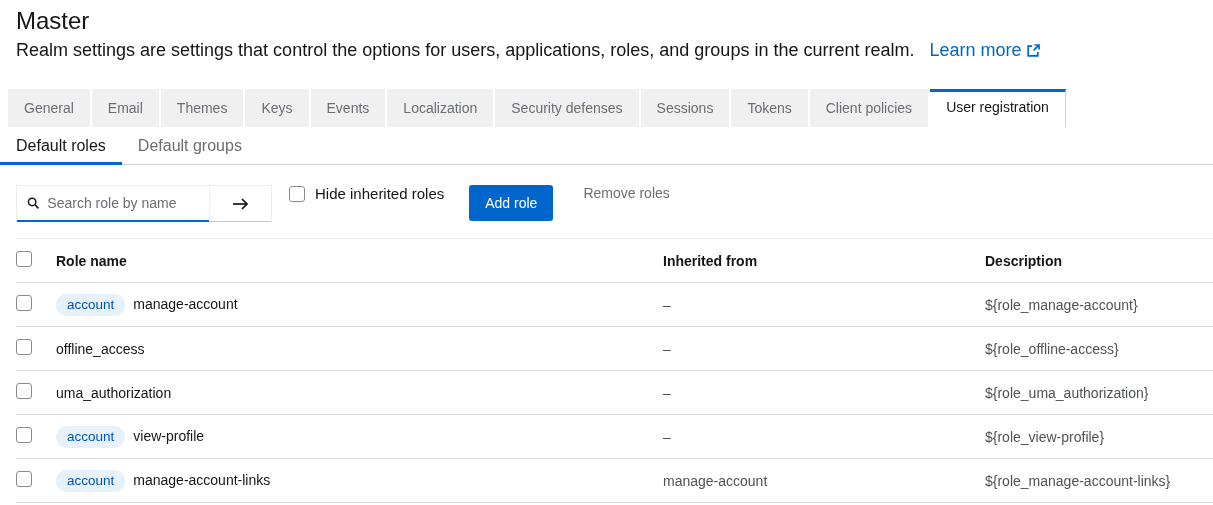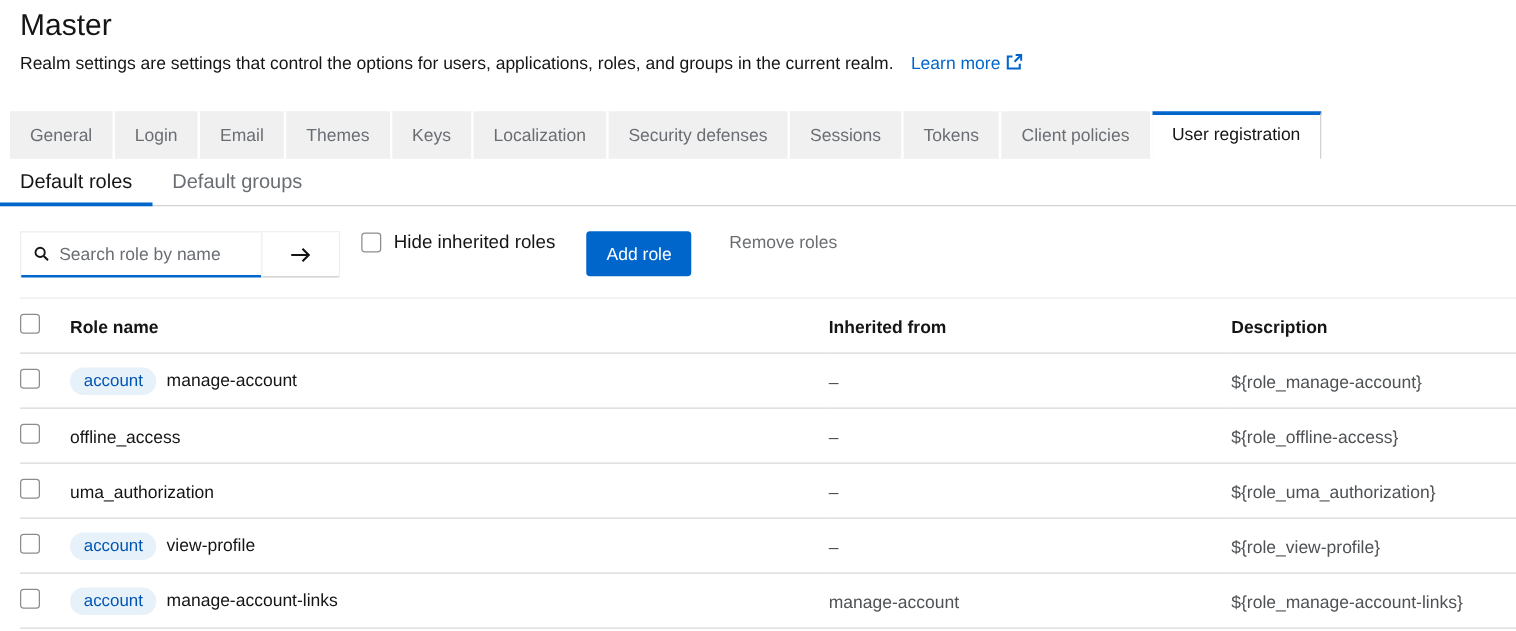--- a/index.html
+++ b/index.html
@@ -6,21 +6,21 @@
   html,body { margin:0; padding:0; }
   body {
     width: 1213px; height: 505px; overflow: hidden;
     background: #fff; color: #151515;
     font-family: "Liberation Sans", sans-serif;
     font-size: 14px;
   }
   
   .header { padding: 8px 16px 0; }
   h1.title { margin: 0; font-size: 24px; font-weight: 400; line-height: 26px; color: #151515; }
-  .subtitle { margin: 7px 0 0; font-size: 14px; line-height: 18px; color: #151515; }
+  .subtitle { margin: 7px 0 0; font-size: 18px; line-height: 18px; color: #151515; }
   .learn-more { color: #0066cc; text-decoration: none; margin-left: 10px; white-space: nowrap; cursor: pointer; }
   .learn-more svg { vertical-align: -1px; margin-left: 5px; }
 
   
   .tabs { display: flex; margin-top: 30px; padding-left: 8px; }
   .tab {
     font-family: inherit; font-size: 14px; color: #6a6e73;
     background: #f0f0f0; border: none; border-right: 2px solid #fff;
     padding: 11px 16px 10px; cursor: pointer; line-height: 17px; white-space: nowrap;
   }
@@ -109,24 +109,24 @@
       <a class="learn-more"><span>Learn more</span><svg width="13" height="13" viewBox="0 0 13 13">
           <path d="M5 2.2H1.2v9.6h9.6V8" fill="none" stroke="#0066cc" stroke-width="1.7"></path>
           <path d="M7.5 1h4.5v4.5" fill="none" stroke="#0066cc" stroke-width="1.7"></path>
           <path d="M11.8 1.2L6.6 6.4" fill="none" stroke="#0066cc" stroke-width="1.7"></path>
         </svg></a>
     </p>
   </div>
 
   <div class="tabs" id="tabs">
       <button class="tab">General</button>
-      <button class="tab">Login</button>
       <button class="tab">Email</button>
       <button class="tab">Themes</button>
       <button class="tab">Keys</button>
+      <button class="tab">Events</button>
       <button class="tab">Localization</button>
       <button class="tab">Security defenses</button>
       <button class="tab">Sessions</button>
       <button class="tab">Tokens</button>
       <button class="tab">Client policies</button>
       <button class="tab active">User registration</button>
     </div>
 
   <div class="subtabs" id="subtabs">
       <button class="subtab active">Default roles</button>

